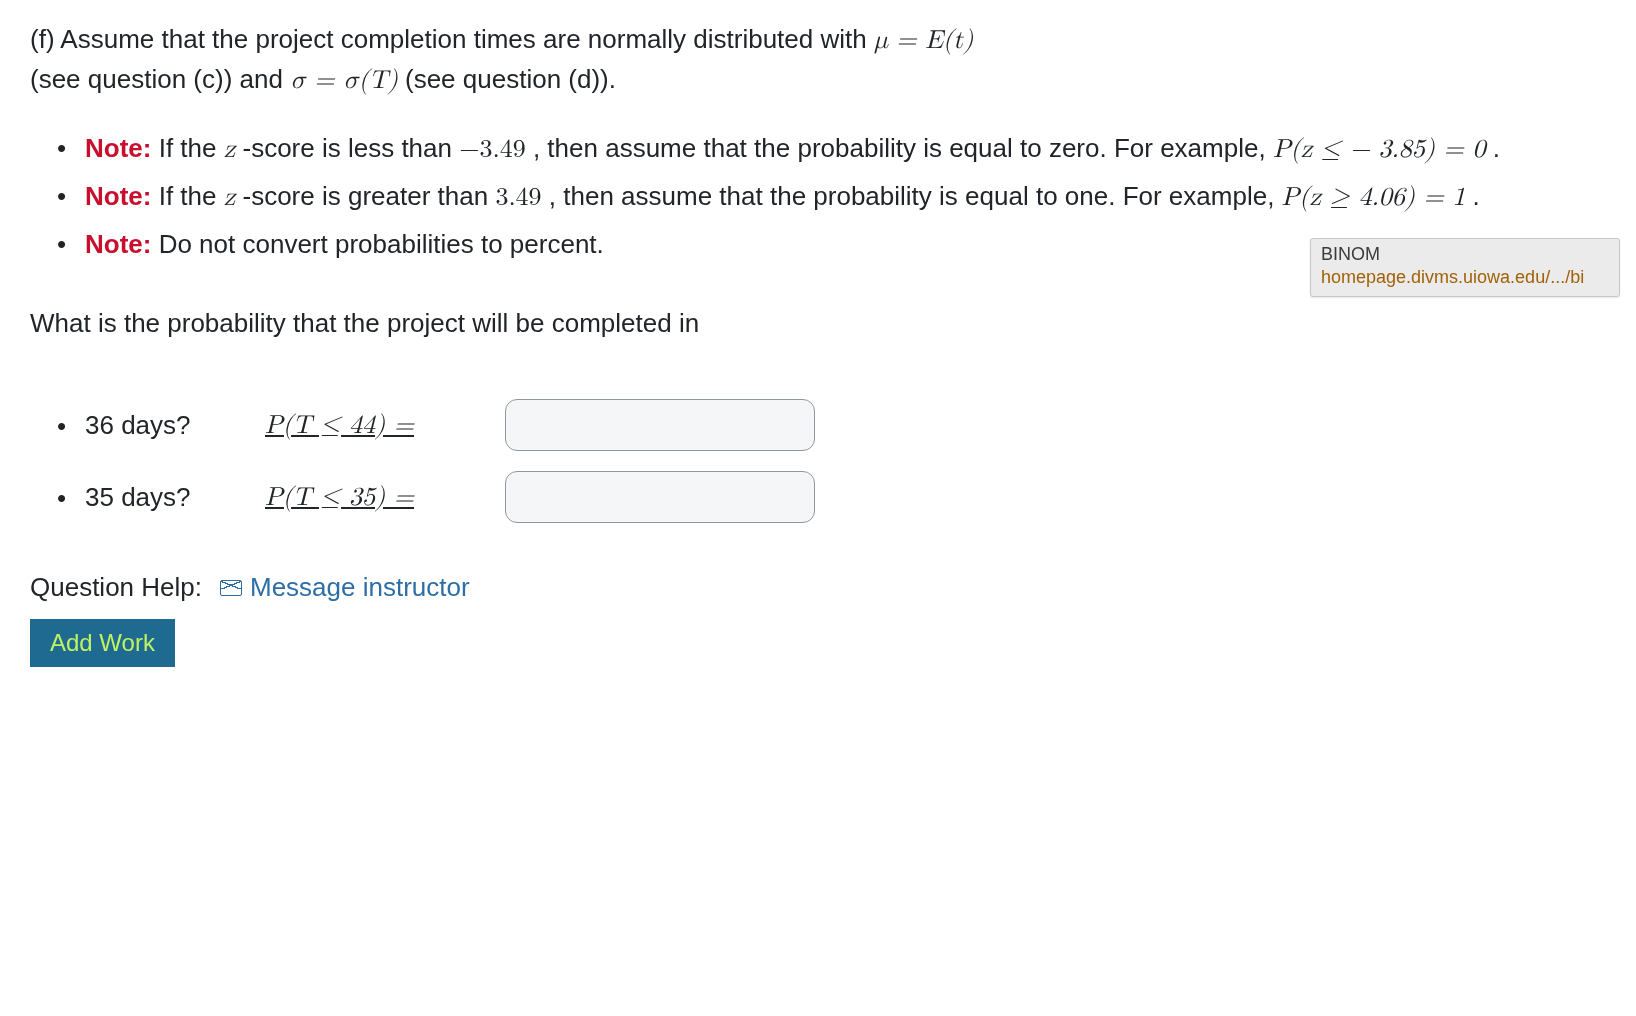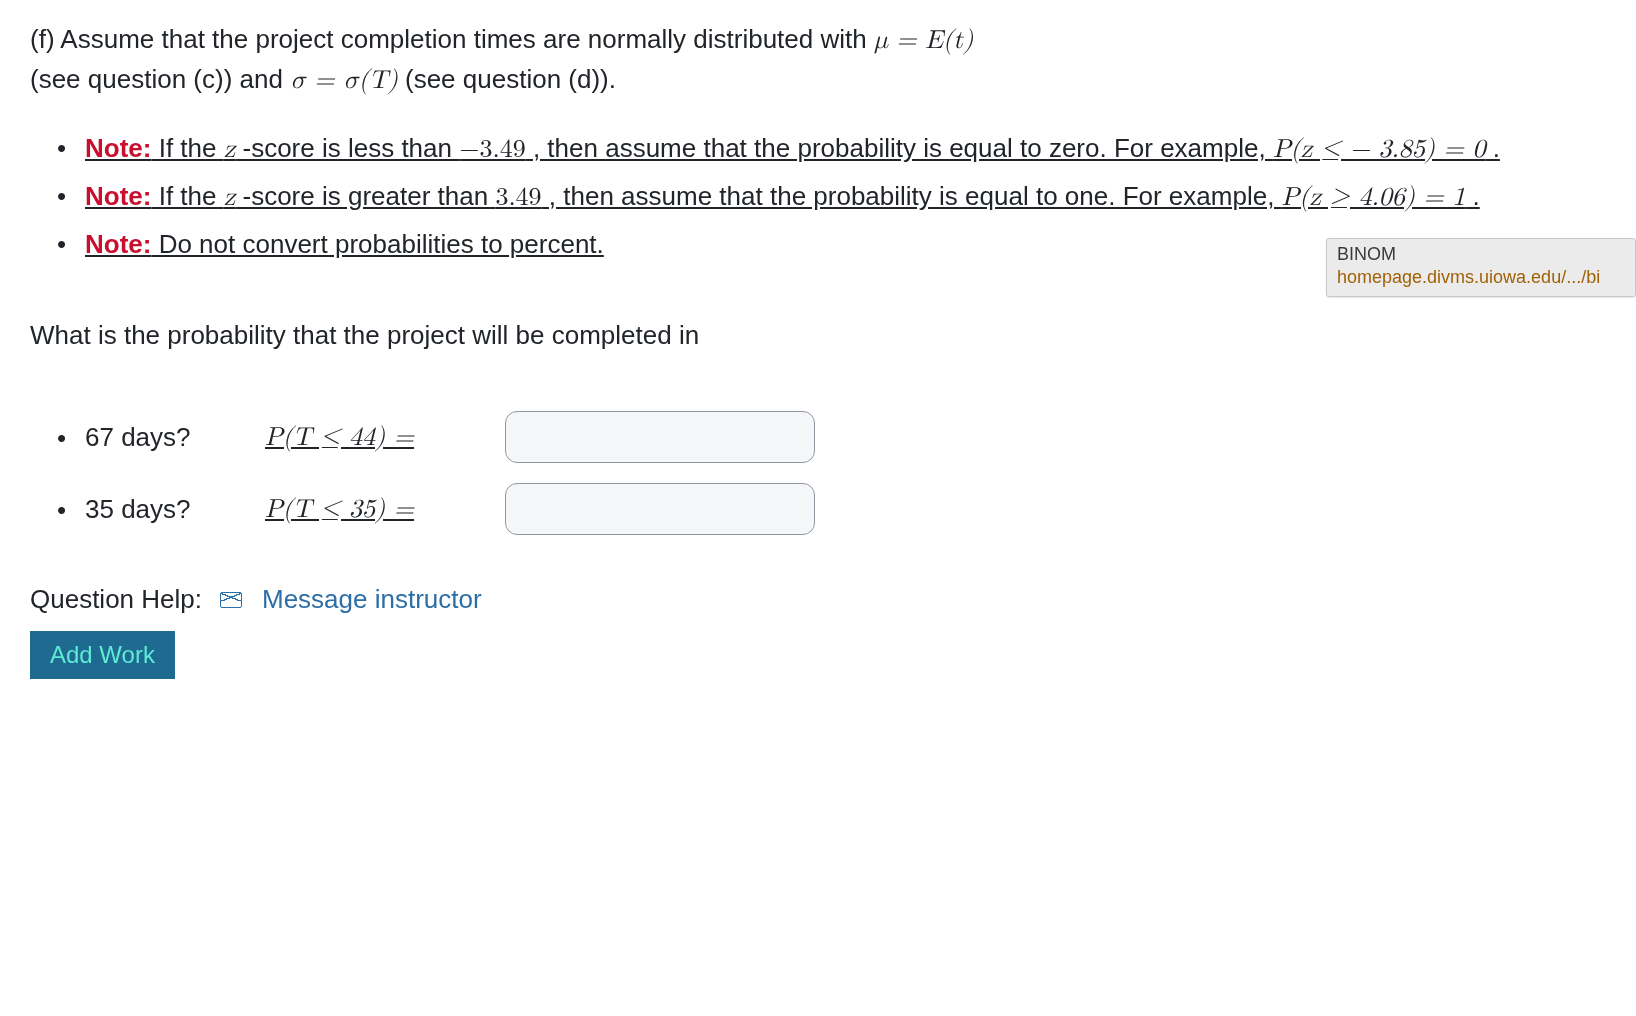--- a/index.html
+++ b/index.html
@@ -23,22 +23,21 @@
     }
     .math-rm {
       font-style: normal;
     }
     .problem-intro {
       margin-bottom: 29px;
     }
     .notes-list {
       list-style: none;
       padding-left: 55px;
-      margin-bottom: 52px;
-      text-decoration: underline;
+      margin-bottom: 40px;
     }
     .notes-list li {
       position: relative;
       margin-bottom: 8px;
       padding-left: 0;
     }
     .notes-list li::before {
       content: "•";
       position: absolute;
       left: -28px;
@@ -84,21 +83,21 @@
       margin-bottom: 12px;
       display: flex;
       align-items: flex-start;
       gap: 18px;
     }
     .help-link {
       color: #2c6ea5;
       text-decoration: none;
       display: inline-flex;
       align-items: center;
-      gap: 20px;
+      gap: 8px;
       cursor: pointer;
     }
     .mail-icon {
       display: inline-block;
       width: 22px;
       height: 16px;
       border: 1.6px solid #2c6ea5;
       border-radius: 2px;
       position: relative;
     }
@@ -107,31 +106,31 @@
       position: absolute;
       top: 0;
       left: 0;
       right: 0;
       height: 8px;
       background: linear-gradient(to bottom right, transparent 48%, #2c6ea5 48%, #2c6ea5 56%, transparent 56%),
                   linear-gradient(to bottom left, transparent 48%, #2c6ea5 48%, #2c6ea5 56%, transparent 56%);
     }
     .add-work-btn {
       background: #1f6a91;
-      color: #5eead4;
+      color: #bef264;
       border: none;
       padding: 10px 20px;
       font-size: 24px;
       cursor: pointer;
       font-family: inherit;
     }
     .tooltip-overlay {
       position: absolute;
       top: 238px;
-      right: 0;
+      right: 16px;
       background: #ebebeb;
       border: 1px solid #c8c8c8;
       border-radius: 3px;
       padding: 4px 10px 6px 10px;
       font-size: 18px;
       color: #4a4a4a;
       line-height: 1.3;
       box-shadow: 0 1px 2px rgba(0,0,0,0.1);
       width: 310px;
     }
@@ -173,21 +172,21 @@
   </li>
   <li>
     <span class="note-label">Note:</span><span> Do not convert probabilities to percent.</span>
   </li>
 </ul>
 
 <div class="question-text">What is the probability that the project will be completed in</div>
 
 <ul class="answer-list">
   <li>
-    <span class="days-label">67 days?</span>
+    <span class="days-label">36 days?</span>
     <span class="math prob-expr">P(T ≤ 44) =</span>
     <input type="text" class="answer-input" value="" style="">
   </li>
   <li>
     <span class="days-label">35 days?</span>
     <span class="math prob-expr">P(T ≤ 35) =</span>
     <input type="text" class="answer-input" value="" style="">
   </li>
 </ul>
 

